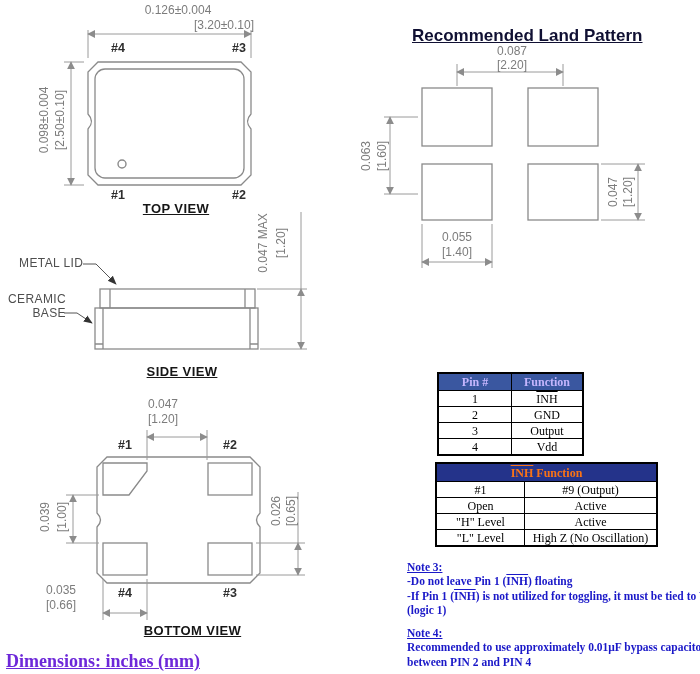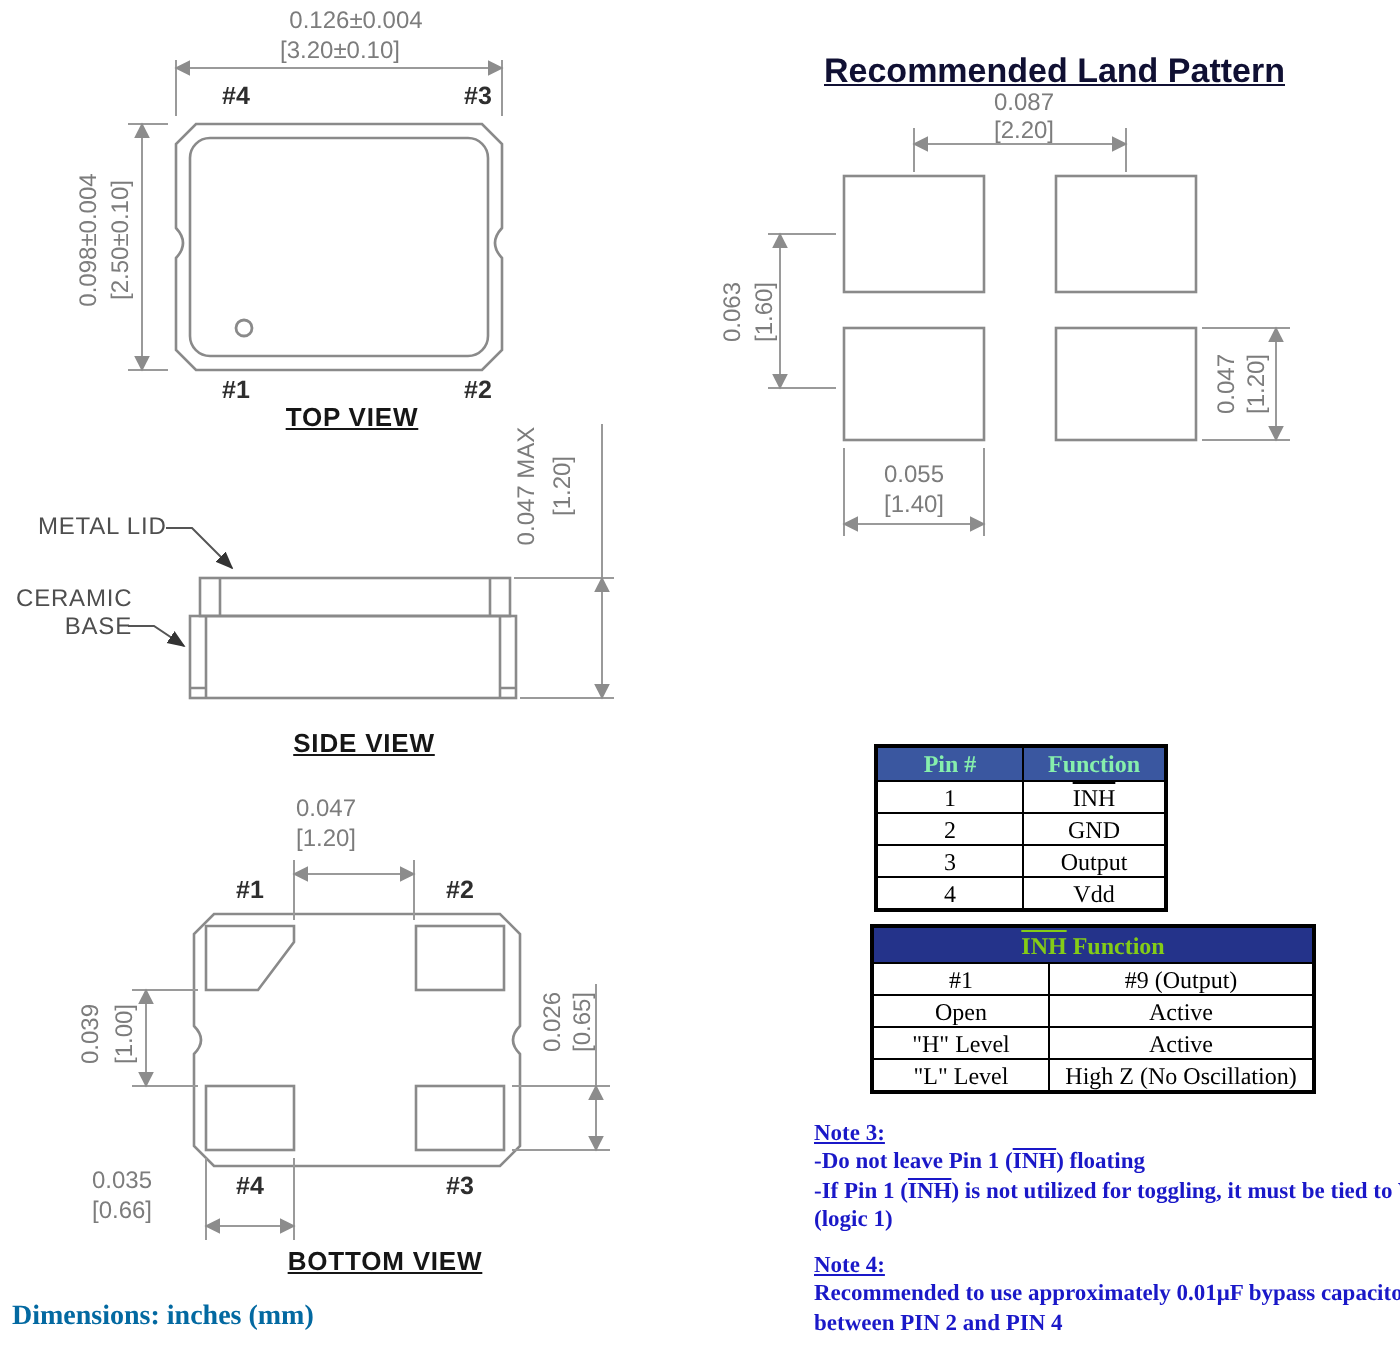--- a/index.html
+++ b/index.html
@@ -11,31 +11,31 @@
   .pinlbl{position:absolute;font-size:12.5px;font-weight:600;color:#2e2e2e;text-align:center;width:28px;white-space:nowrap;}
   .vtitle{position:absolute;font-size:13px;font-weight:bold;color:#161616;text-align:center;
           text-decoration:underline;letter-spacing:.4px;white-space:nowrap;}
   .callout{position:absolute;font-size:12px;color:#4e4e4e;letter-spacing:.4px;white-space:nowrap;}
   .lp-title{position:absolute;left:412px;top:26px;width:200px;text-align:center;font-size:17px;
             font-weight:bold;color:#101033;text-decoration:underline;white-space:nowrap;}
   table{border-collapse:collapse;position:absolute;font-family:"Liberation Serif",serif;
         font-size:12px;color:#000;text-align:center;}
   table td,table th{border:1px solid #000;padding:0;height:15px;line-height:14px;font-weight:normal;}
   #pin-table{left:437px;top:372px;width:147px;border:2px solid #000;}
-  #pin-table th{background:#3a57a0;color:#86efac;font-weight:bold;height:16px;}
+  #pin-table th{background:#3a57a0;color:#c4b5fd;font-weight:bold;height:16px;}
   #inh-table{left:435px;top:462px;width:223px;border:2px solid #000;}
-  #inh-table th{background:#24338a;color:#84cc16;font-weight:bold;height:17px;}
+  #inh-table th{background:#24338a;color:#f97316;font-weight:bold;height:17px;}
   .ovl{text-decoration:overline;}
   .notes{position:absolute;left:407px;top:560px;width:292px;font-family:"Liberation Serif",serif;
          font-size:11.5px;font-weight:bold;color:#1a18c8;line-height:14.3px;}
   .notes .ntitle{text-decoration:underline;}
   .notes div{white-space:nowrap;}
   .note-gap{height:9px;}
   .footer{position:absolute;left:6px;top:651px;font-family:"Liberation Serif",serif;
-          font-size:14px;font-weight:bold;color:#0369a1;white-space:nowrap;}
+          font-size:18px;font-weight:bold;color:#6d28d9;white-space:nowrap;text-decoration:underline;}
 </style>
 </head>
 <body>
 
 <div class="canvas">
 
   <svg width="700" height="674" viewBox="0 0 700 674">
     <defs>
       <marker id="ar" viewBox="0 0 10 10" refX="9" refY="5" markerWidth="8" markerHeight="8" orient="auto-start-reverse">
         <path d="M0,0 L10,5 L0,10 z" fill="#8c8c8c"></path>
@@ -102,21 +102,21 @@
       <path d="M418,117 H384 M418,194 H384"></path>
       <line x1="390" y1="117" x2="390" y2="194" marker-start="url(#ar)" marker-end="url(#ar)"></line>
       <path d="M601,164 H645 M601,220 H645"></path>
       <line x1="638" y1="164" x2="638" y2="220" marker-start="url(#ar)" marker-end="url(#ar)"></line>
       <path d="M422,224 V268 M492,224 V268"></path>
       <line x1="422" y1="262" x2="492" y2="262" marker-start="url(#ar)" marker-end="url(#ar)"></line>
     </g>
   </svg>
 
   <div class="dim" style="left:110px;top:3px;width:136px;">0.126±0.004</div>
-  <div class="dim" style="left:102px;top:18px;width:136px;">[3.20±0.10]</div>
+  <div class="dim" style="left:118px;top:18px;width:136px;text-align:right;">[3.20±0.10]</div>
   <div class="dim rot" style="left:-6px;top:113px;width:100px;">0.098±0.004</div>
   <div class="dim rot" style="left:10px;top:113px;width:100px;">[2.50±0.10]</div>
   <div class="pinlbl" style="left:104px;top:41px;">#4</div>
   <div class="pinlbl" style="left:225px;top:41px;">#3</div>
   <div class="pinlbl" style="left:104px;top:188px;">#1</div>
   <div class="pinlbl" style="left:225px;top:188px;">#2</div>
   <div class="vtitle" style="left:126px;top:201px;width:100px;">TOP VIEW</div>
 
   <div class="callout" style="left:19px;top:256px;">METAL LID</div>
   <div class="callout" style="left:8px;top:292px;width:58px;text-align:right;">CERAMIC</div>

